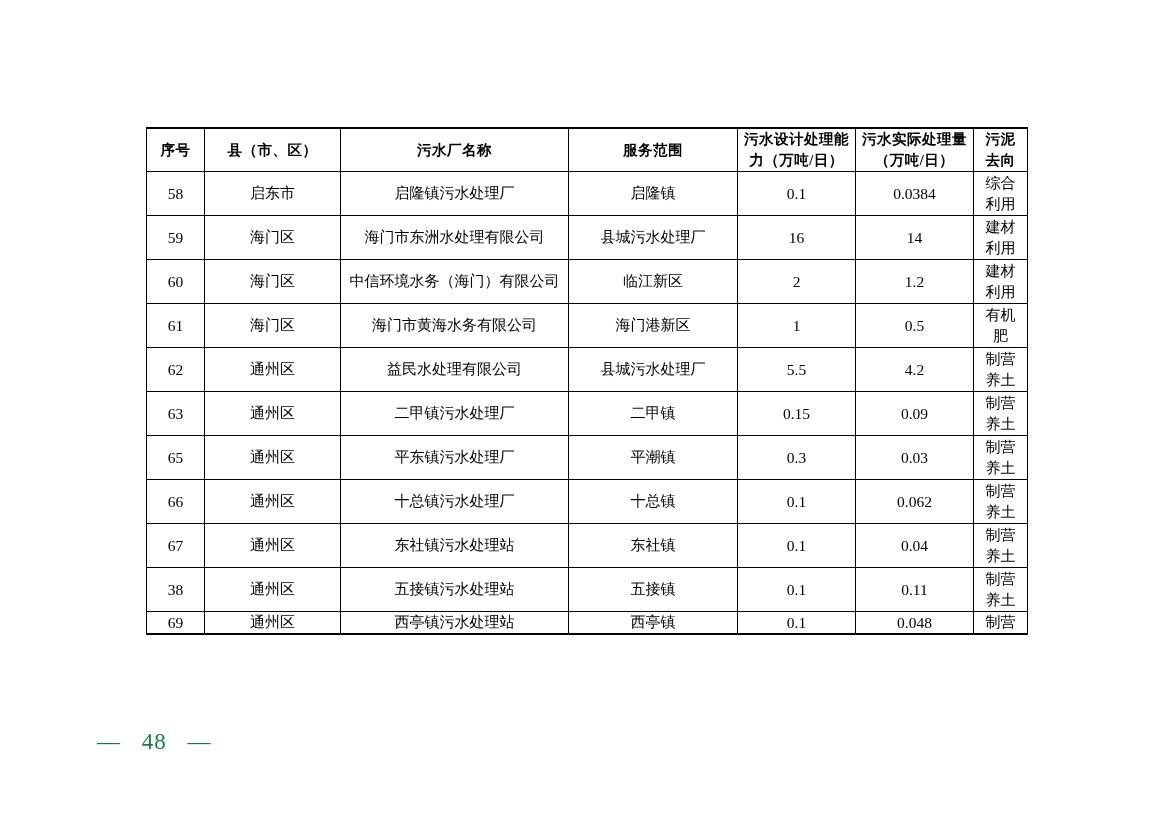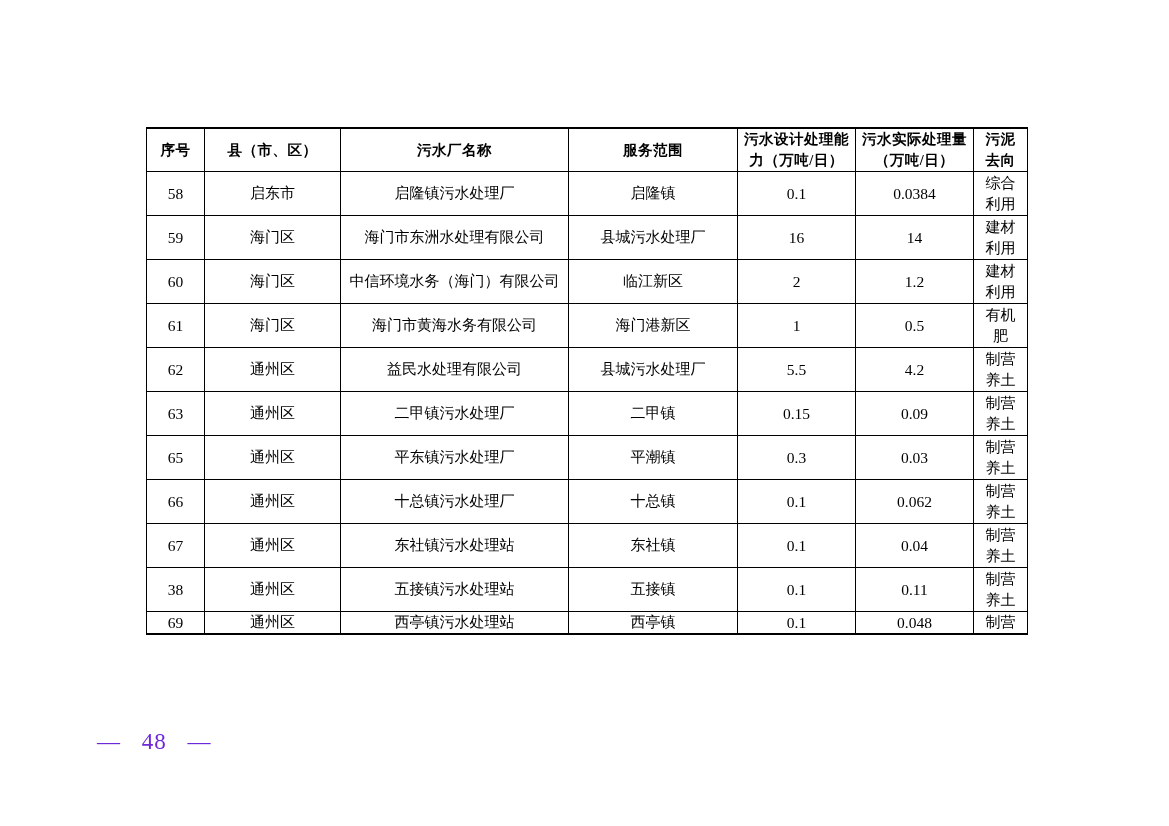--- a/index.html
+++ b/index.html
@@ -61,21 +61,21 @@
   .data-table td.num {
     font-size: 15.5px;
   }
   .page-number {
     position: absolute;
     left: 97px;
     top: 729px;
     font-size: 23px;
     letter-spacing: 1px;
     word-spacing: 14px;
-    color: #6d28d9;
+    color: #15803d;
   }
 </style>
 </head>
 <body>
 
 <div class="page">
 
   <table class="data-table">
     <colgroup>
       <col style="width:58px">

